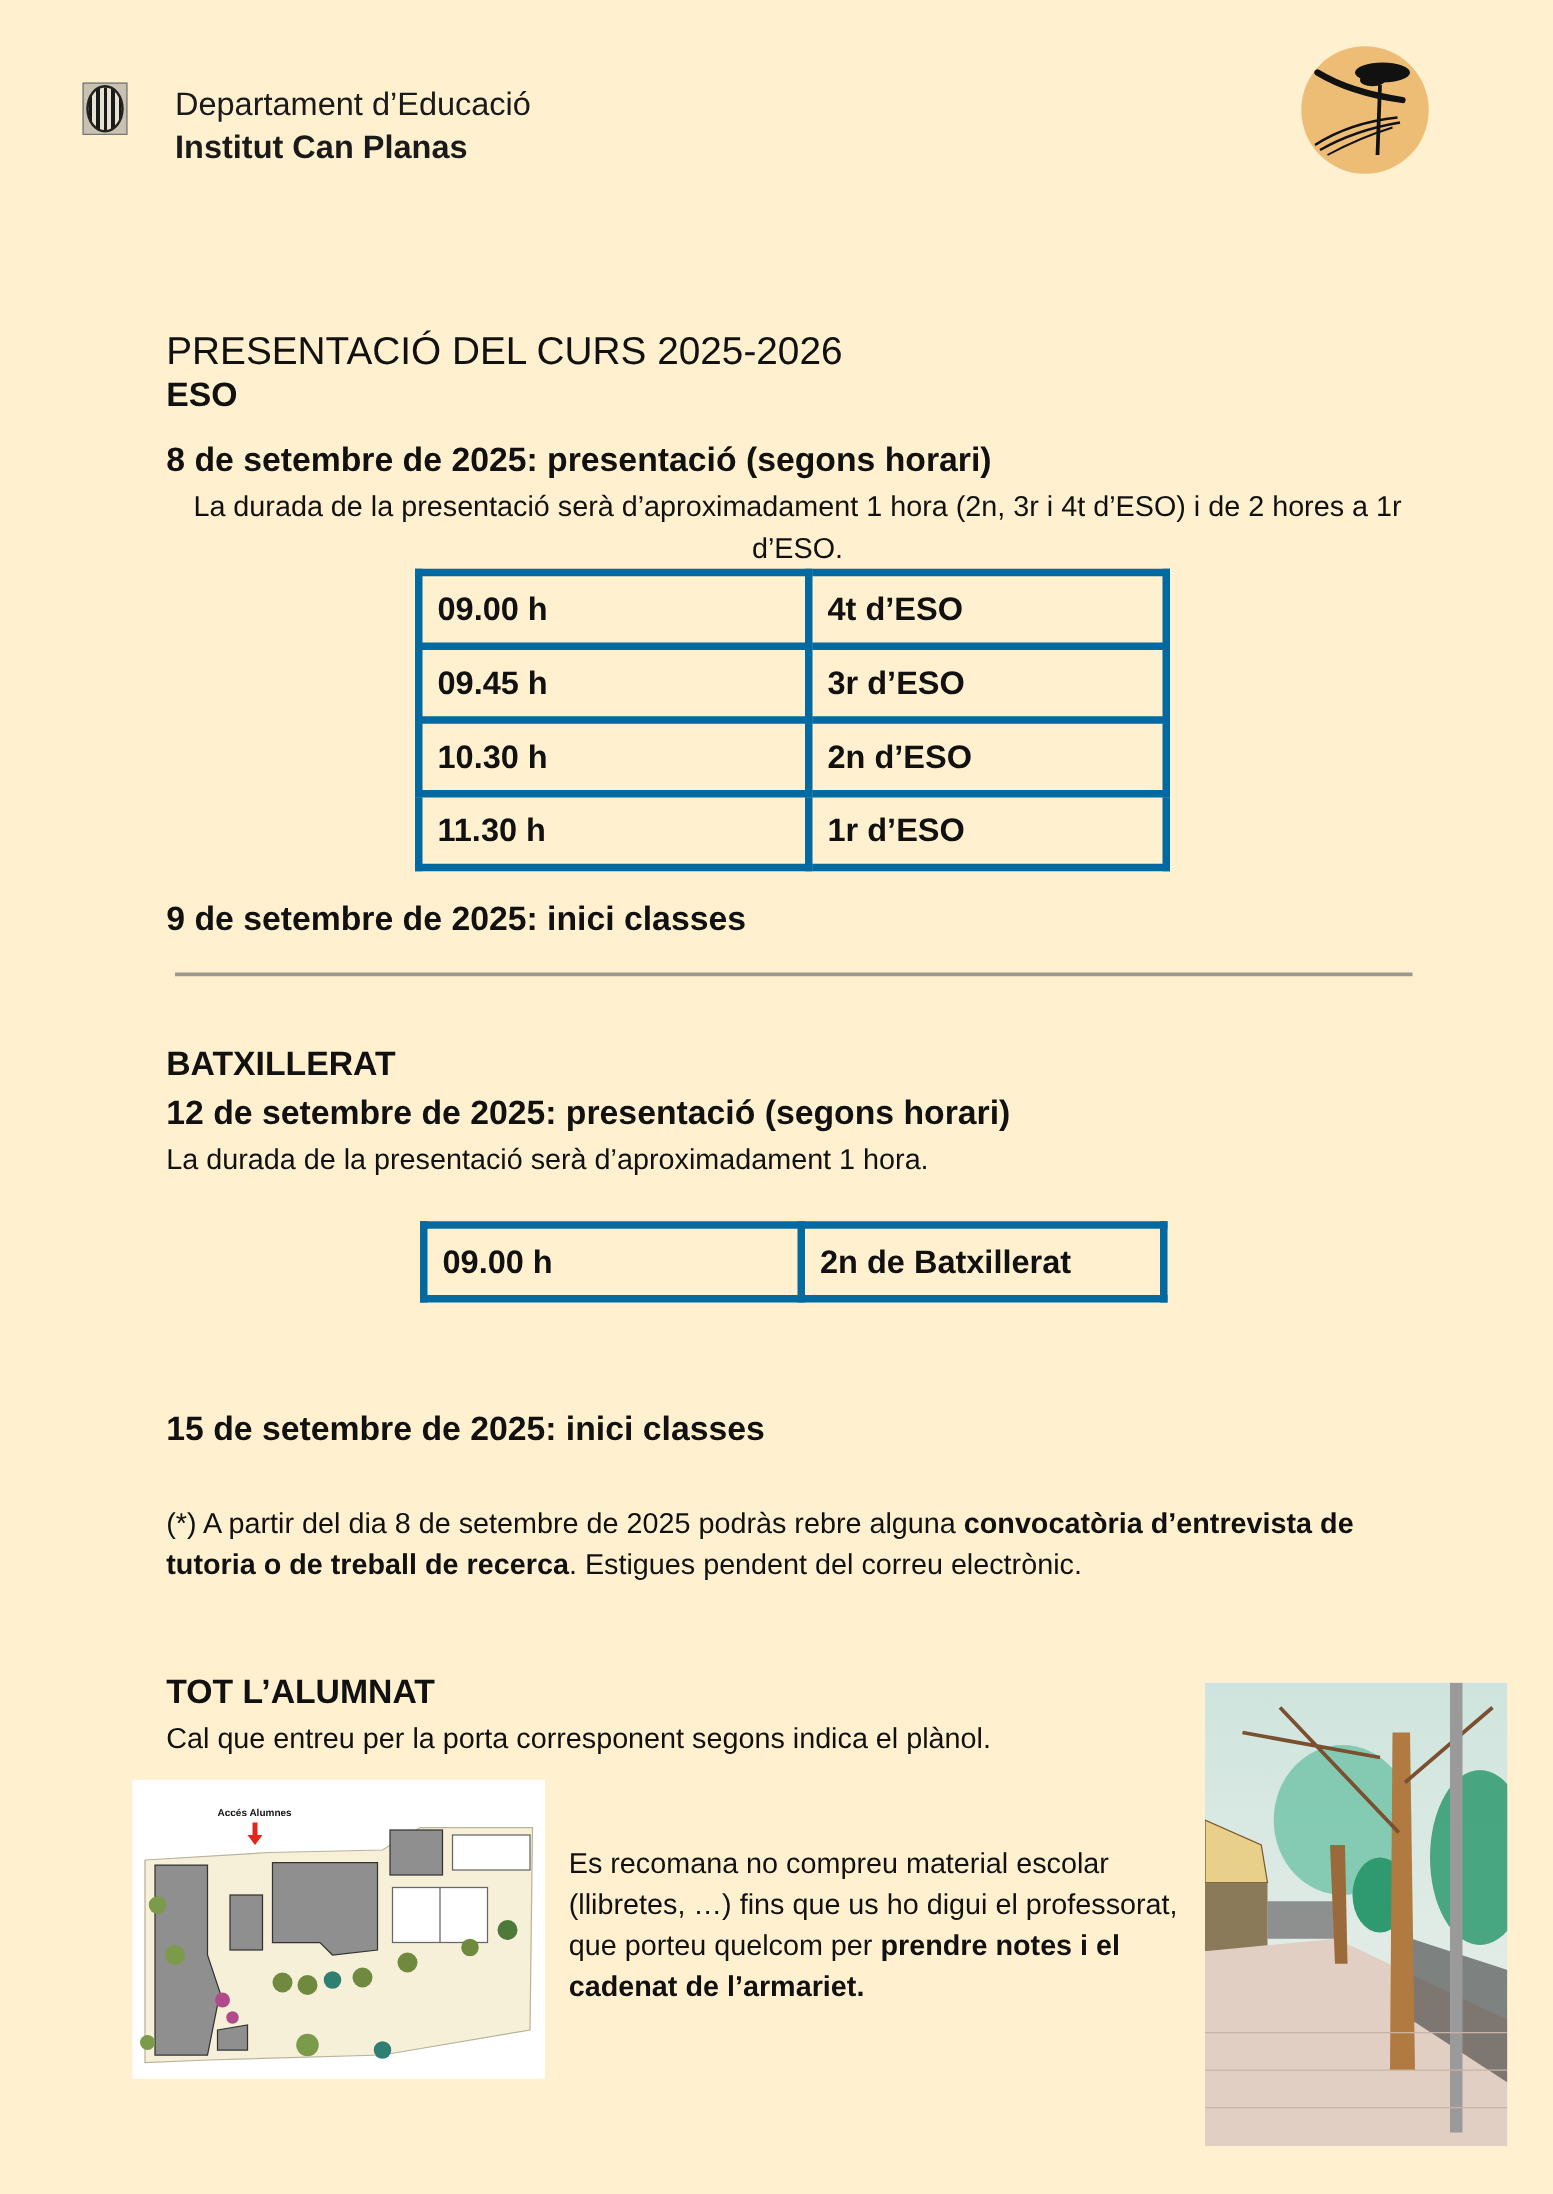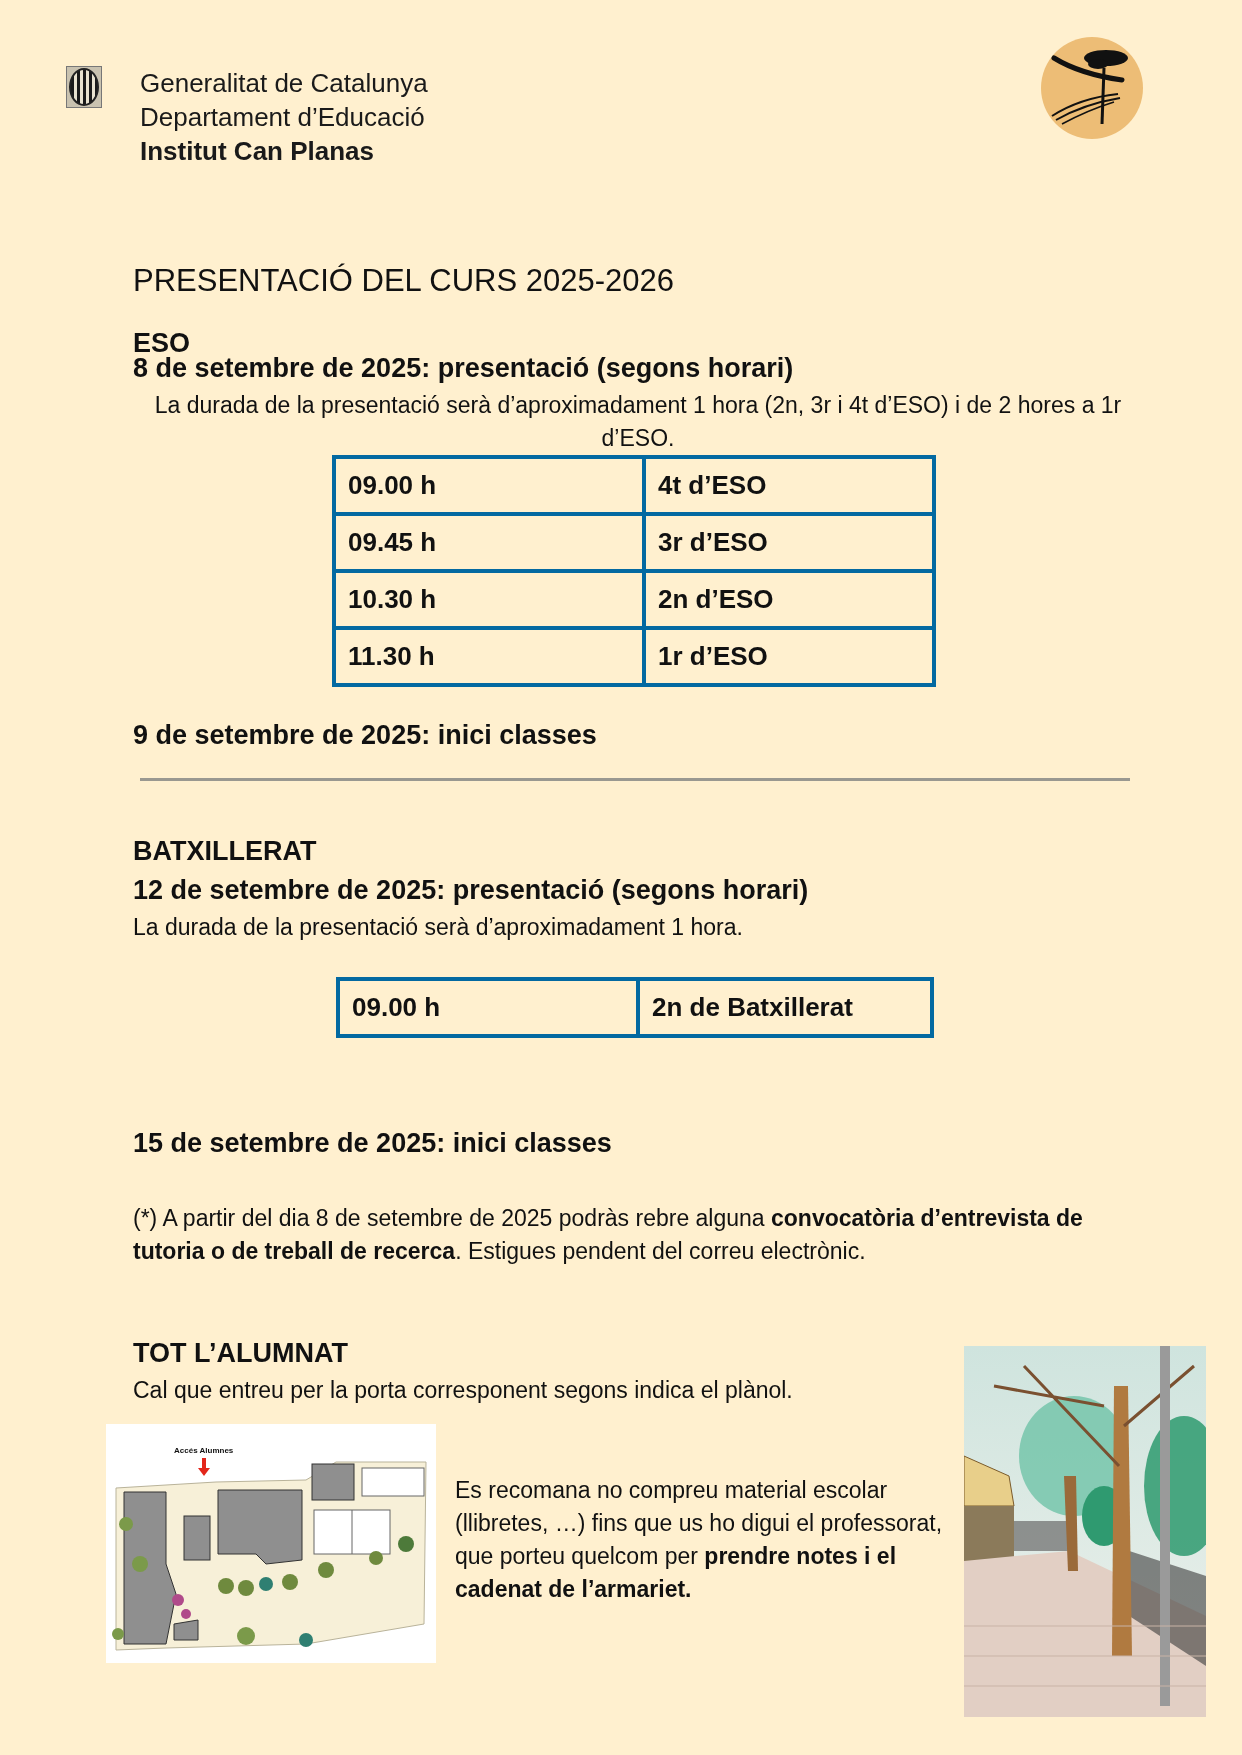--- a/index.html
+++ b/index.html
@@ -29,58 +29,57 @@
   .logo { left: 1040px; top: 36px; width: 104px; height: 104px; }
   .title { left: 133px; top: 225px; font-size: 31px; font-weight: normal; margin-top: 38px; }
   .h-sec { font-size: 27px; font-weight: bold; }
   .h-date { font-size: 27px; font-weight: bold; }
   .body-txt { font-size: 23px; line-height: 33px; }
   table.sched {
     position: absolute; border-collapse: collapse;
     font-size: 26px; font-weight: bold;
   }
   table.sched td {
-    border: 4px solid #0369a1; padding: 0 12px; height: 53px; vertical-align: middle;
+    border: 6px solid #0369a1; padding: 0 12px; height: 53px; vertical-align: middle;
   }
   .divider {
     left: 140px; top: 778px; width: 990px; height: 0;
     border-top: 3px solid #9a9890;
   }
   .note { left: 133px; top: 1202px; width: 1010px; font-size: 23px; line-height: 33px; }
   .map {
     left: 106px; top: 1424px; width: 330px; height: 239px; background: #fff;
   }
   .tip { left: 455px; top: 1474px; width: 500px; font-size: 23px; line-height: 33px; }
   .painting { left: 964px; top: 1346px; width: 242px; height: 371px; background: #e9eef0; overflow: hidden; }
 </style>
 </head>
 <body>
 
 <div class="abs emblem">
   <div class="emblem-inner"></div>
 </div>
 <div class="abs org">
-  <div>Generalitat de Catalunya</div>
   <div>Departament d’Educació</div>
   <div class="bold">Institut Can Planas</div>
 </div>
 <svg class="abs logo" viewBox="0 0 104 104">
   <circle cx="52" cy="52" r="51" fill="#edbd76"></circle>
   <path d="M14 22 Q40 38 82 44" stroke="#111" stroke-width="5" fill="none" stroke-linecap="round"></path>
   <path d="M12 80 Q40 62 78 58" stroke="#111" stroke-width="2" fill="none"></path>
   <path d="M16 84 Q44 68 80 62" stroke="#111" stroke-width="2" fill="none"></path>
   <path d="M22 88 Q48 74 74 66" stroke="#111" stroke-width="1.5" fill="none"></path>
   <path d="M64 32 L62 88" stroke="#111" stroke-width="3"></path>
   <ellipse cx="66" cy="22" rx="22" ry="8" fill="#111"></ellipse>
   <ellipse cx="58" cy="28" rx="10" ry="5" fill="#111"></ellipse>
 </svg>
 
 <div class="abs title">PRESENTACIÓ DEL CURS 2025-2026</div>
 
-<div class="abs h-sec" style="left:133px; top:328px;">ESO</div>
+<div class="abs h-sec" style="left:133px; top:301px;">ESO</div>
 <div class="abs h-date" style="left:133px; top:353px;">8 de setembre de 2025: presentació (segons horari)</div>
 <div class="abs body-txt" style="left:133px; top:389px; width:1010px;text-align:center;">La durada de la presentació serà d’aproximadament 1 hora (2n, 3r i 4t d’ESO) i de 2 hores a 1r d’ESO.</div>
 
 <table class="sched" style="left:332px; top:455px; width:604px;">
   <tbody>
       <tr>
     <td style="width:282px;">09.00 h</td>
     <td>4t d’ESO</td>
   </tr>
   <tr>

